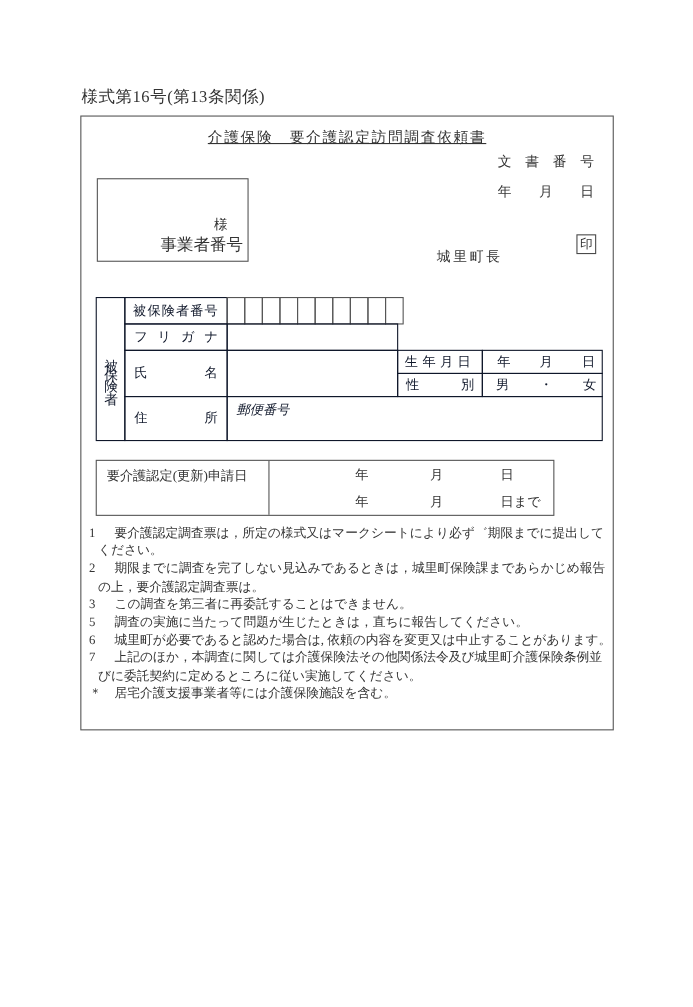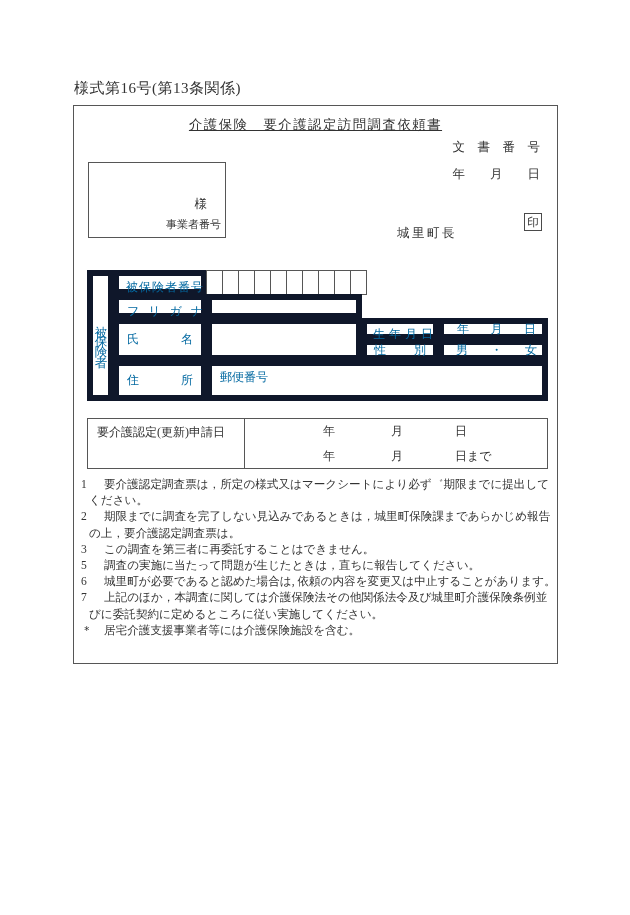--- a/index.html
+++ b/index.html
@@ -14,39 +14,39 @@
   .outer-box{
     left:73px;top:105px;width:485px;height:559px;
     border:1px solid #565656;
   }
   .doc-title{left:0;top:10px;width:100%;text-align:center;font-size:13.4px;letter-spacing:1.5px;text-decoration:underline;}
   .right-line{left:0;width:100%;text-align:right;padding-right:17px;font-size:12.5px;}
   .docnum-line{top:33px;}
   .date-line{top:60px;}
   .addressee-box{left:14px;top:56px;width:138px;height:76px;border:1px solid #565656;}
   .sama{right:18px;top:33px;font-size:12.5px;}
-  .biz-num{right:4px;bottom:5px;font-size:11px;}
+  .biz-num{right:4px;bottom:5px;font-size:15px;}
   .mayor{left:323px;top:107px;font-size:12.5px;letter-spacing:2.5px;margin-top:12px;}
   .seal-box{left:450px;top:107px;width:18px;height:18px;border:1px solid #4a4a4a;
     text-align:center;font-size:11.5px;line-height:16px;}
   .intro{left:17px;top:137px;font-size:12.4px;letter-spacing:0.5px;}
 
   
   .ins-table{left:13px;top:164px;width:461px;height:131px;}
-  .cell{position:absolute;box-sizing:border-box;border:6px solid #0f172a;font-size:12px;color:#0369a1;}
+  .cell{position:absolute;box-sizing:border-box;border:1px solid #0f172a;font-size:12px;color:#0f172a;}
   .vlabel{display:flex;align-items:center;justify-content:center;}
   .vlabel span{writing-mode:vertical-rl;text-orientation:upright;letter-spacing:10px;font-size:12.5px;}
   .lab{padding-left:7px;white-space:nowrap;overflow:visible;}
   .lh23{line-height:23px;}
   .just{display:flex;justify-content:space-between;align-items:center;}
   .numbox{position:absolute;top:0;width:17px;height:25px;border:1px solid #565656;box-sizing:border-box;}
-  .postal{padding:3px 0 0 8px;font-size:12px;}
+  .postal{padding:3px 0 0 8px;font-size:12px;font-style:italic;}
 
   
-  .sch-table{left:13px;top:312px;width:461px;height:51px;border:1px solid #565656;}
+  .sch-table{left:13px;top:312px;width:417px;height:51px;border:1px solid #565656;}
   .sch-divider{position:absolute;left:156px;top:0;width:1px;height:100%;background:#565656;}
   .sch-label{position:absolute;left:9px;height:24px;line-height:24px;font-size:12px;white-space:nowrap;}
   .sch-values{position:absolute;left:157px;top:0;right:0;bottom:0;}
   .sch-row{position:absolute;left:0;right:0;height:25px;}
   .sch-row span{position:absolute;line-height:25px;font-size:12px;}
   .sv-y{left:78px;} .sv-m{left:146px;} .sv-d{left:210px;}
 
   
   .notes{left:7px;top:371px;width:477px;font-size:11.6px;line-height:16.2px;color:#333;}
   .note-item{padding-left:8px;text-indent:-8px;}

